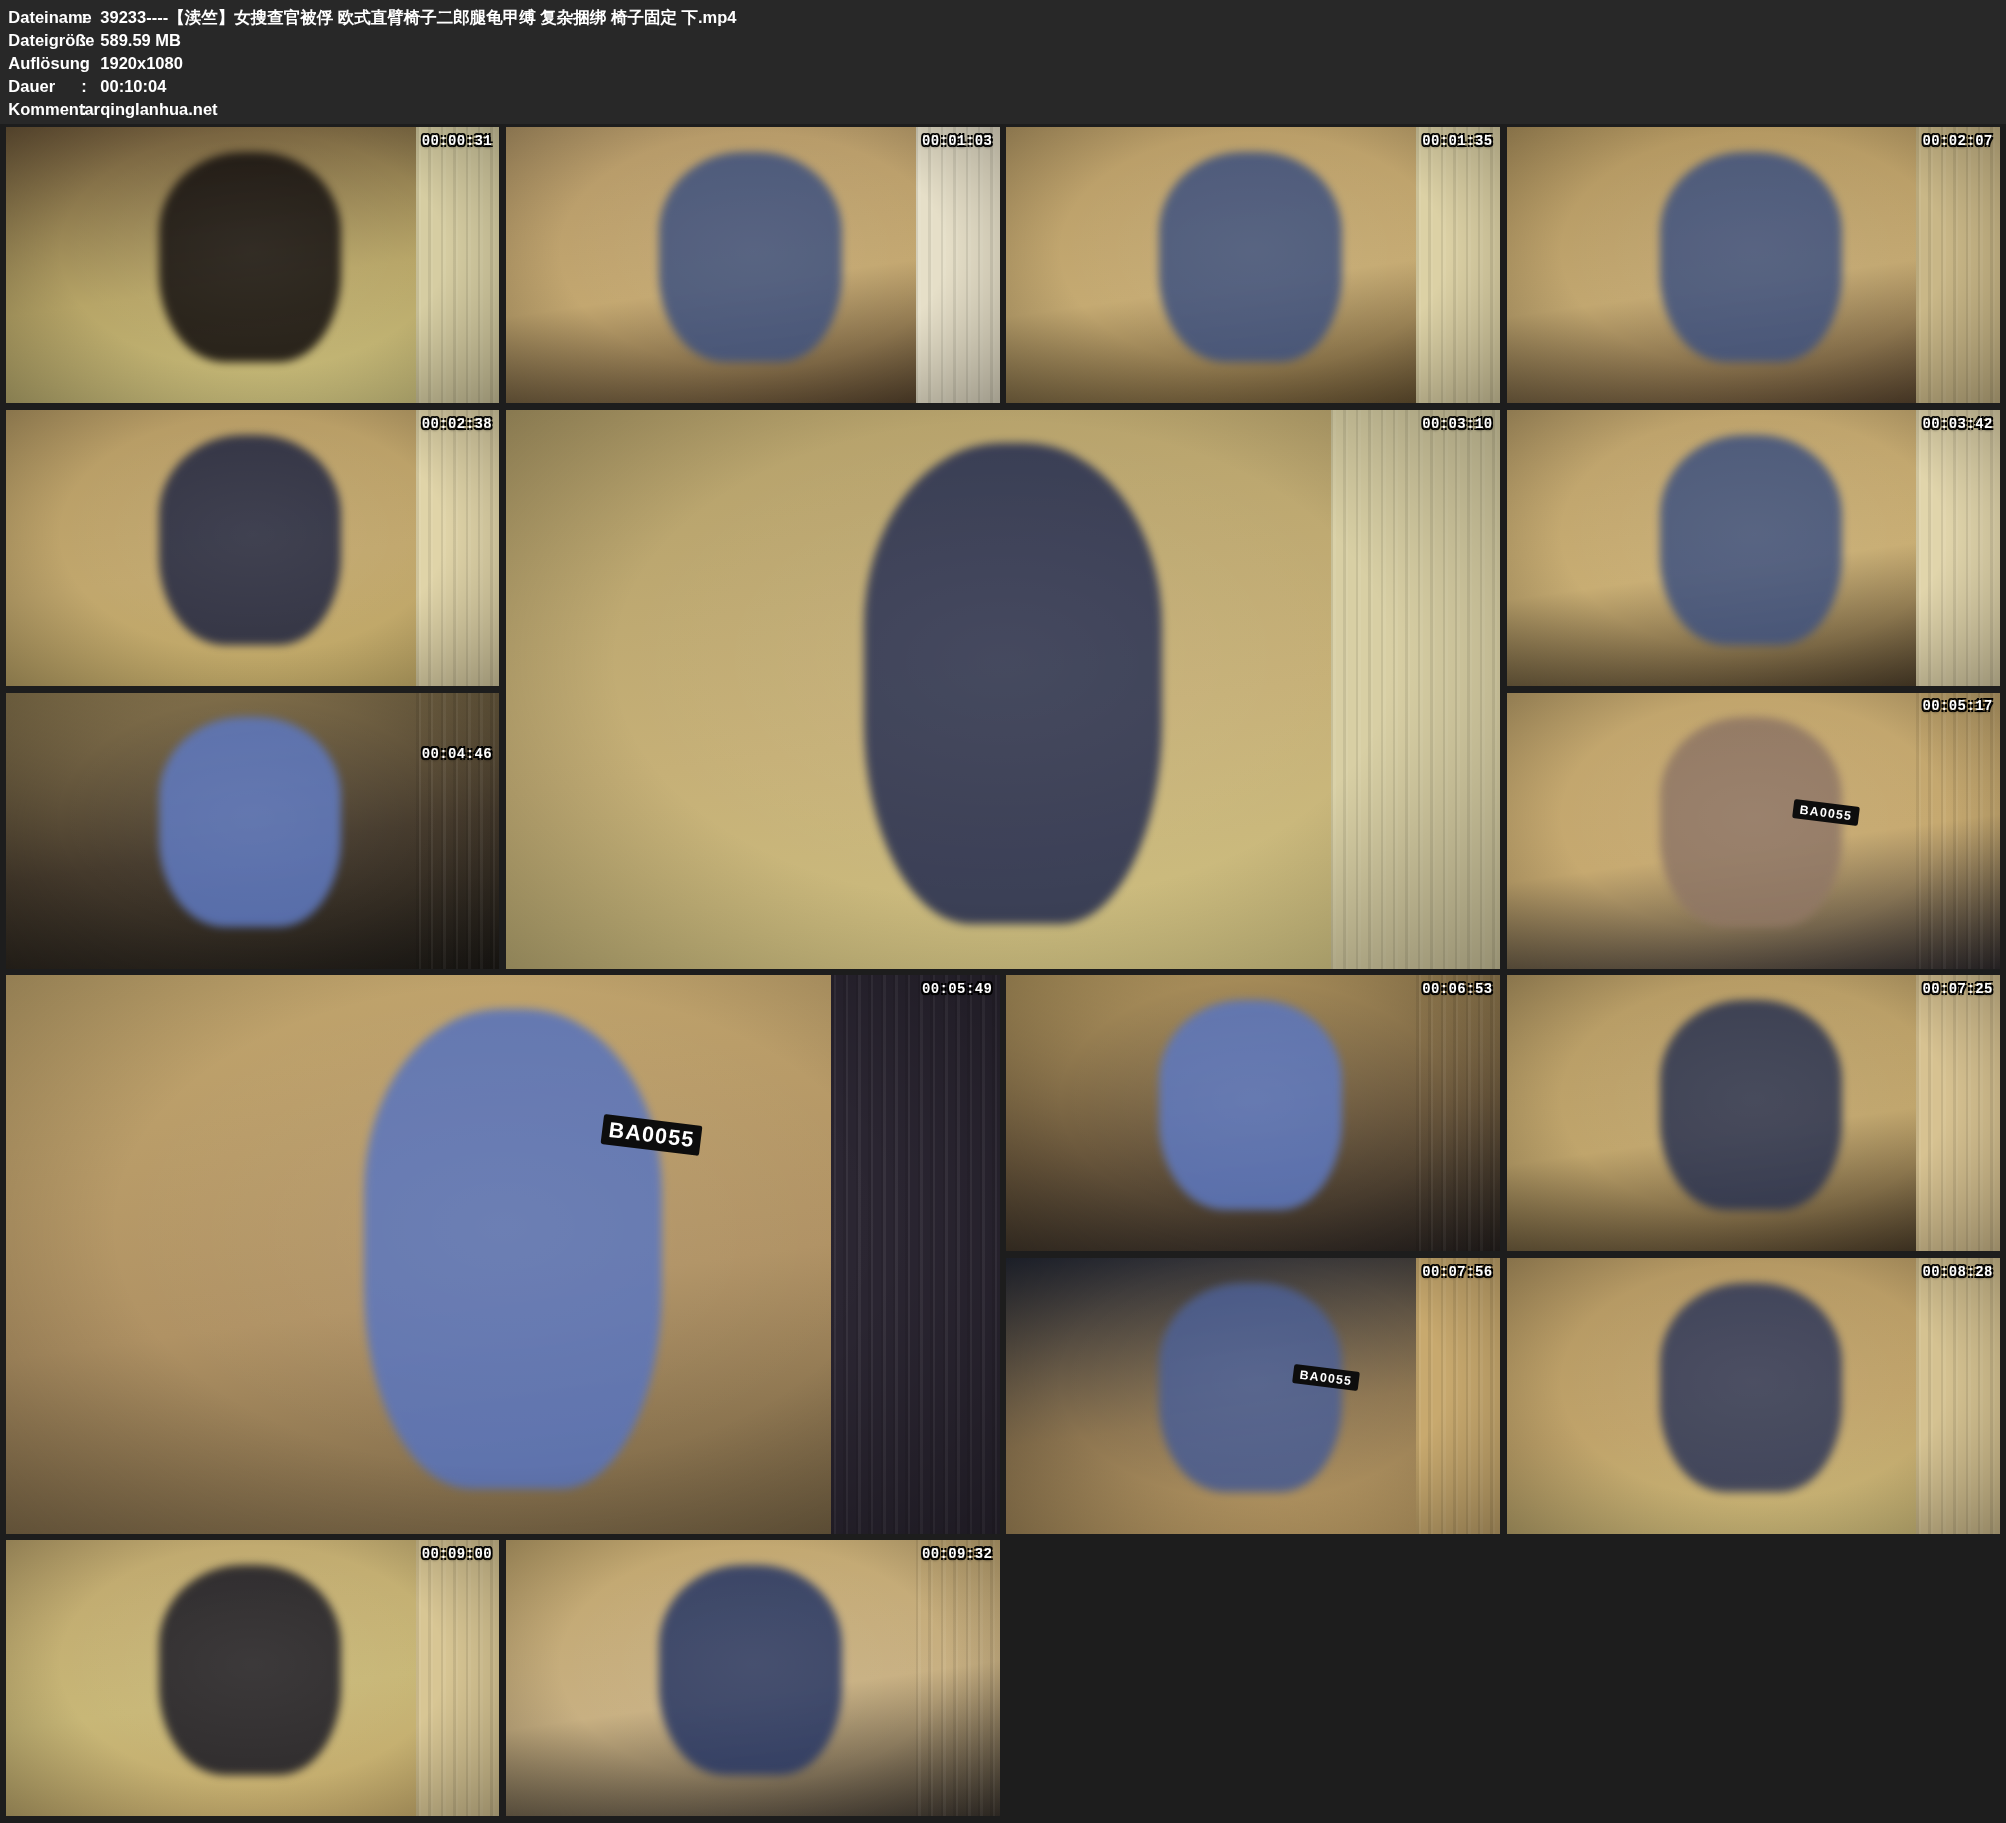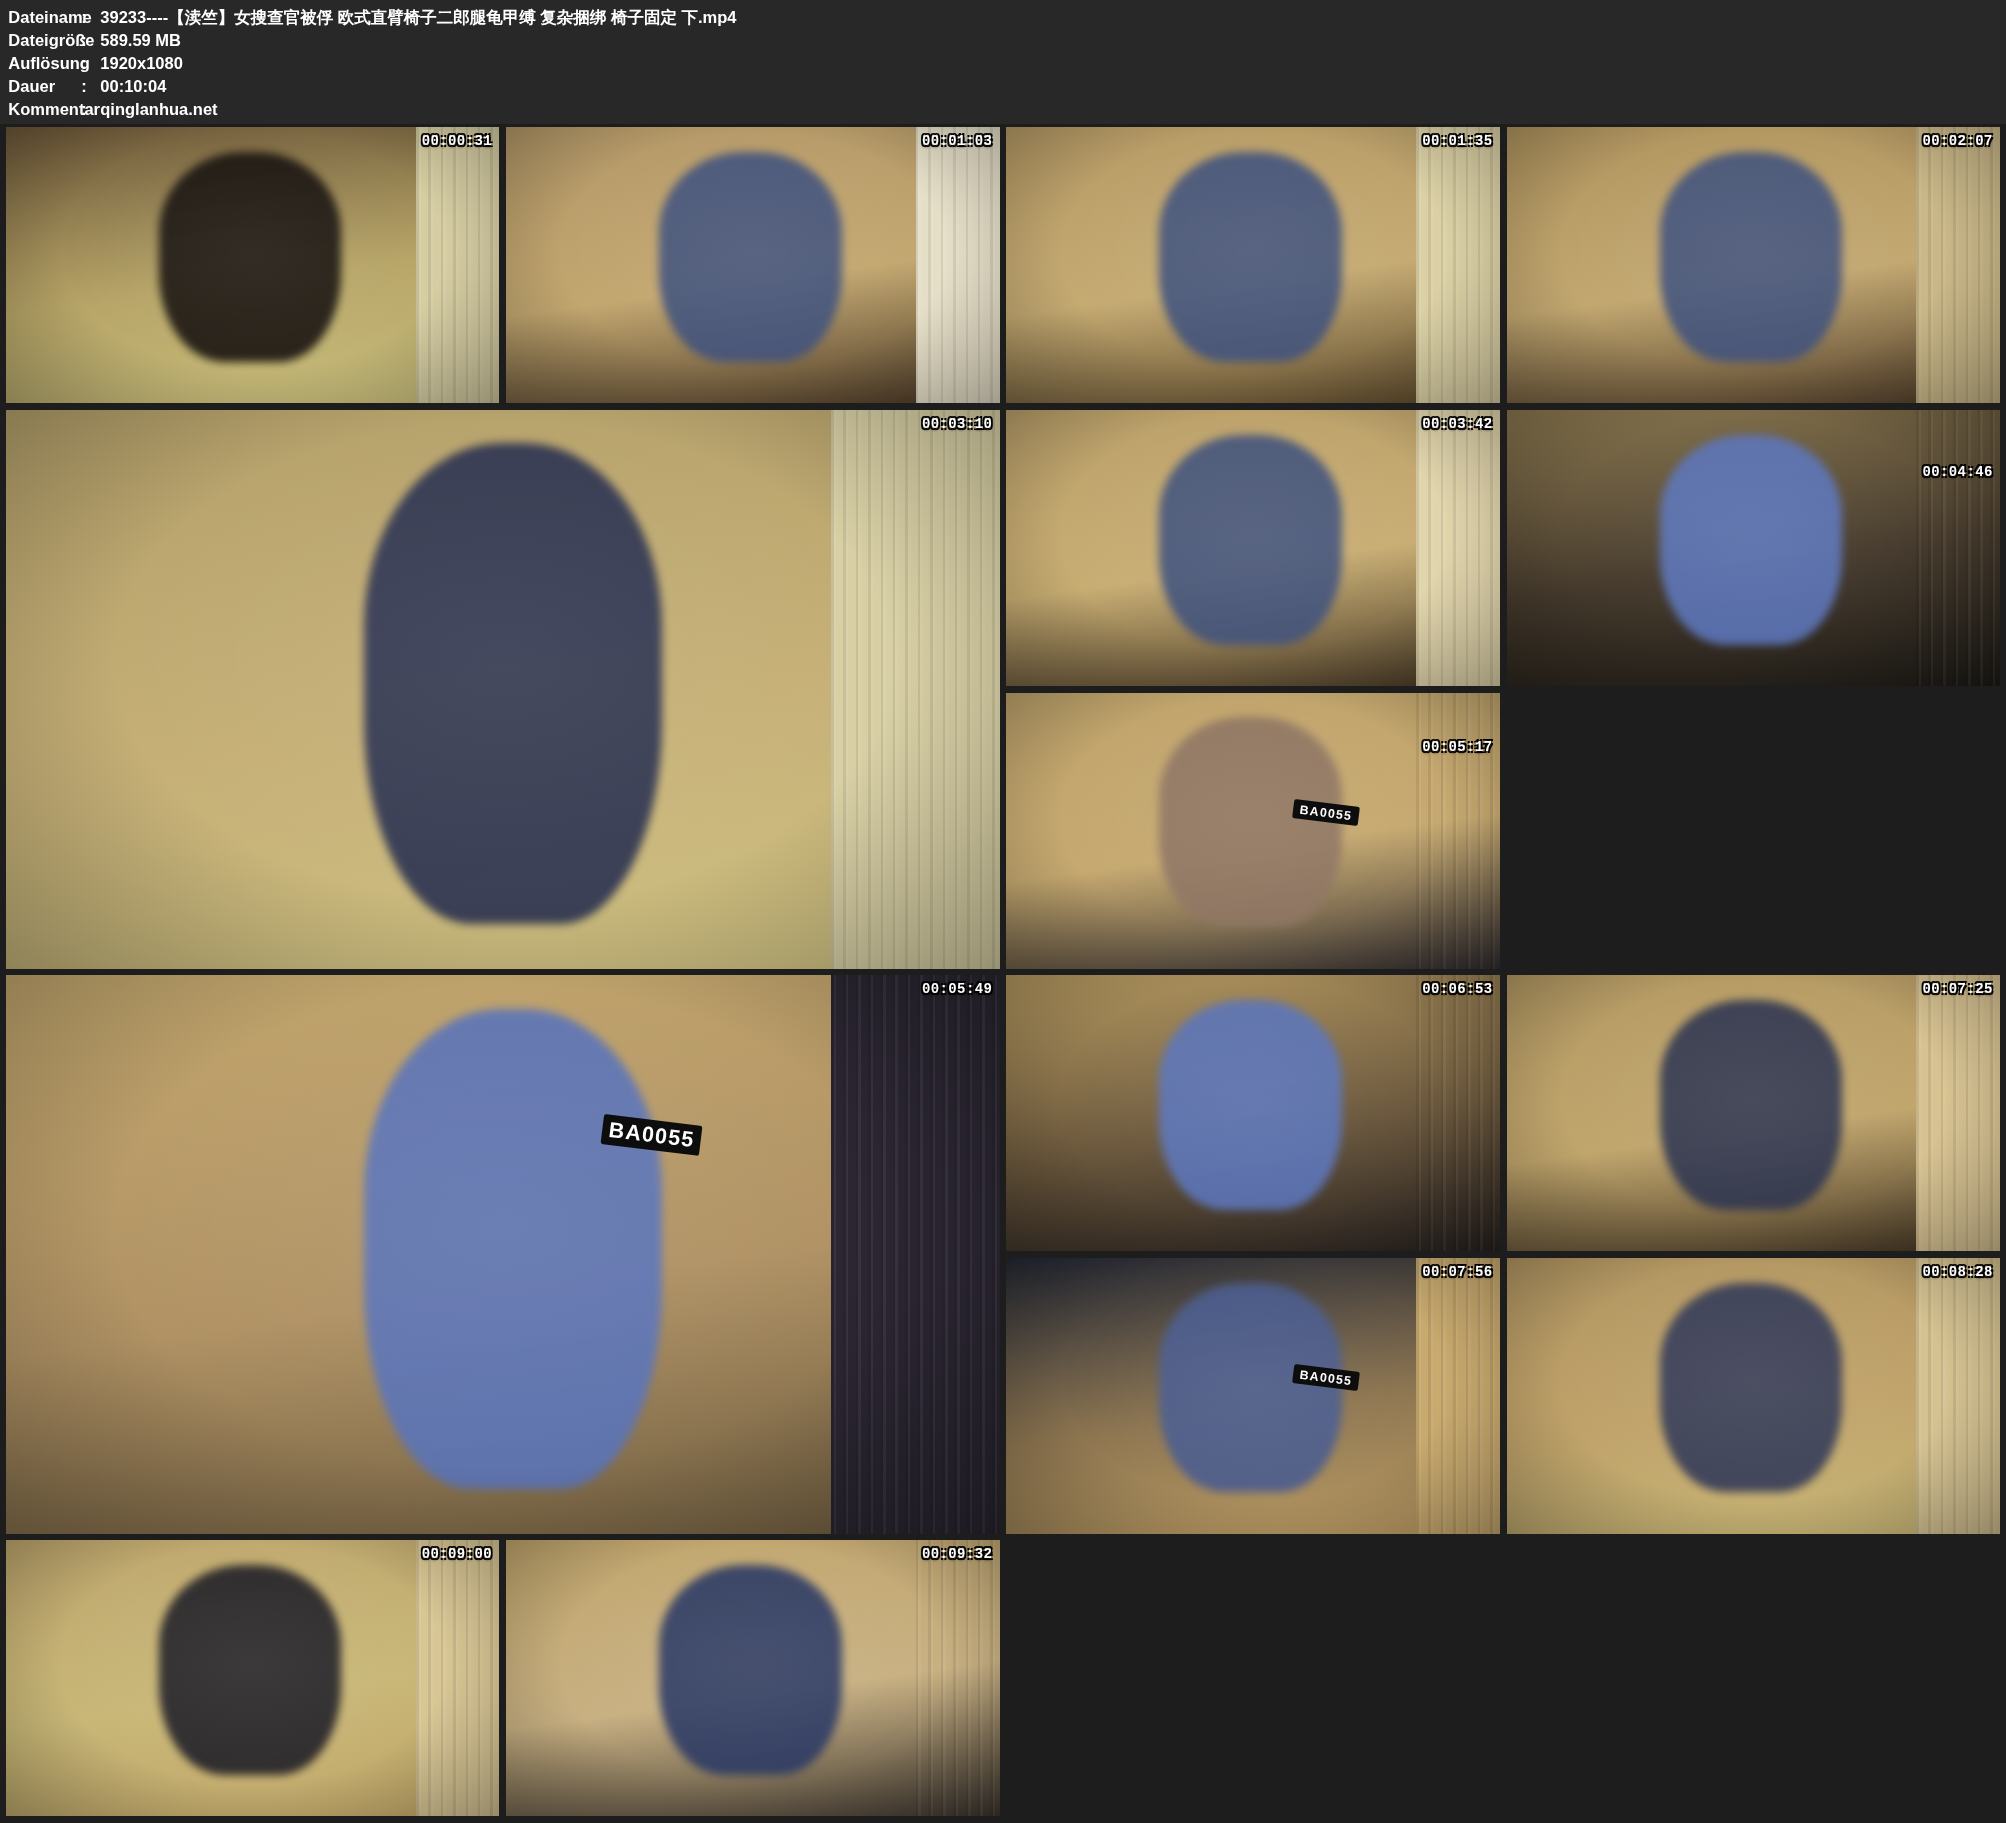--- a/index.html
+++ b/index.html
@@ -79,40 +79,45 @@
     <div class="cell" style="--c1: #b79b66; --c2: #c5aa72; --c3: #564428; --fig: #42537c; --side: #dcd1a5;">
         <div class="side"></div>
         <div class="fig"></div>
         <span class="ts" style="color: rgb(255, 255, 255);">00:01:35</span>
       </div>
     <div class="cell" style="--c1: #b1955f; --c2: #c2a770; --c3: #4a3826; --fig: #42537c; --side: #c9b787;">
         <div class="side"></div>
         <div class="fig"></div>
         <span class="ts" style="color: rgb(255, 255, 255);">00:02:07</span>
       </div>
+    <div class="cell" style="--c1: #b59a64; --c2: #c1a76d; --c3: #c0a966; --fig: #262a42; --side: #e0d4a8;">
+        <div class="side"></div>
+        <div class="fig"></div>
+        <span class="ts" style="color: rgb(255, 255, 255);">00:02:38</span>
+      </div>
     <div class="cell big" style="--c1: #b4a06a; --c2: #c6b077; --c3: #cfc282; --fig: #2c3352; --side: #d8cfa4;">
         <div class="side"></div>
         <div class="fig"></div>
         <span class="ts" style="color: rgb(255, 255, 255);">00:03:10</span>
       </div>
     <div class="cell" style="--c1: #bba06a; --c2: #c8ad73; --c3: #403322; --fig: #42537c; --side: #e1d5ab;">
         <div class="side"></div>
         <div class="fig"></div>
         <span class="ts" style="color: rgb(255, 255, 255);">00:03:42</span>
       </div>
     <div class="cell" style="--c1: #8a774f; --c2: #453a2c; --c3: #1e1b17; --fig: #5b74b8; --side: transparent;">
         <div class="side"></div>
         <div class="fig"></div>
         <span class="ts" style="color: rgb(255, 255, 255); margin-top: 48px;">00:04:46</span>
       </div>
     <div class="cell" style="--c1: #c0a46c; --c2: #c6a970; --c3: #332e30; --fig: #8f7663; --side: transparent;">
         <div class="side"></div>
         <div class="fig"></div>
         <span class="patch" style="display: block;">BA0055</span>
-        <span class="ts" style="color: rgb(255, 255, 255); margin-top: 41px;">00:05:17</span>
+        <span class="ts" style="color: rgb(255, 255, 255);">00:05:17</span>
       </div>
     <div class="cell big" style="--c1: #c2a66d; --c2: #b09264; --c3: #6b5a3e; --fig: #5b74b8; --side: #2a2531;">
         <div class="side"></div>
         <div class="fig"></div>
         <span class="patch" style="display: block;">BA0055</span>
         <span class="ts" style="color: rgb(255, 255, 255);">00:05:49</span>
       </div>
     <div class="cell" style="--c1: #b3975f; --c2: #6a573c; --c3: #282220; --fig: #5b74b8; --side: transparent;">
         <div class="side"></div>
         <div class="fig"></div>

